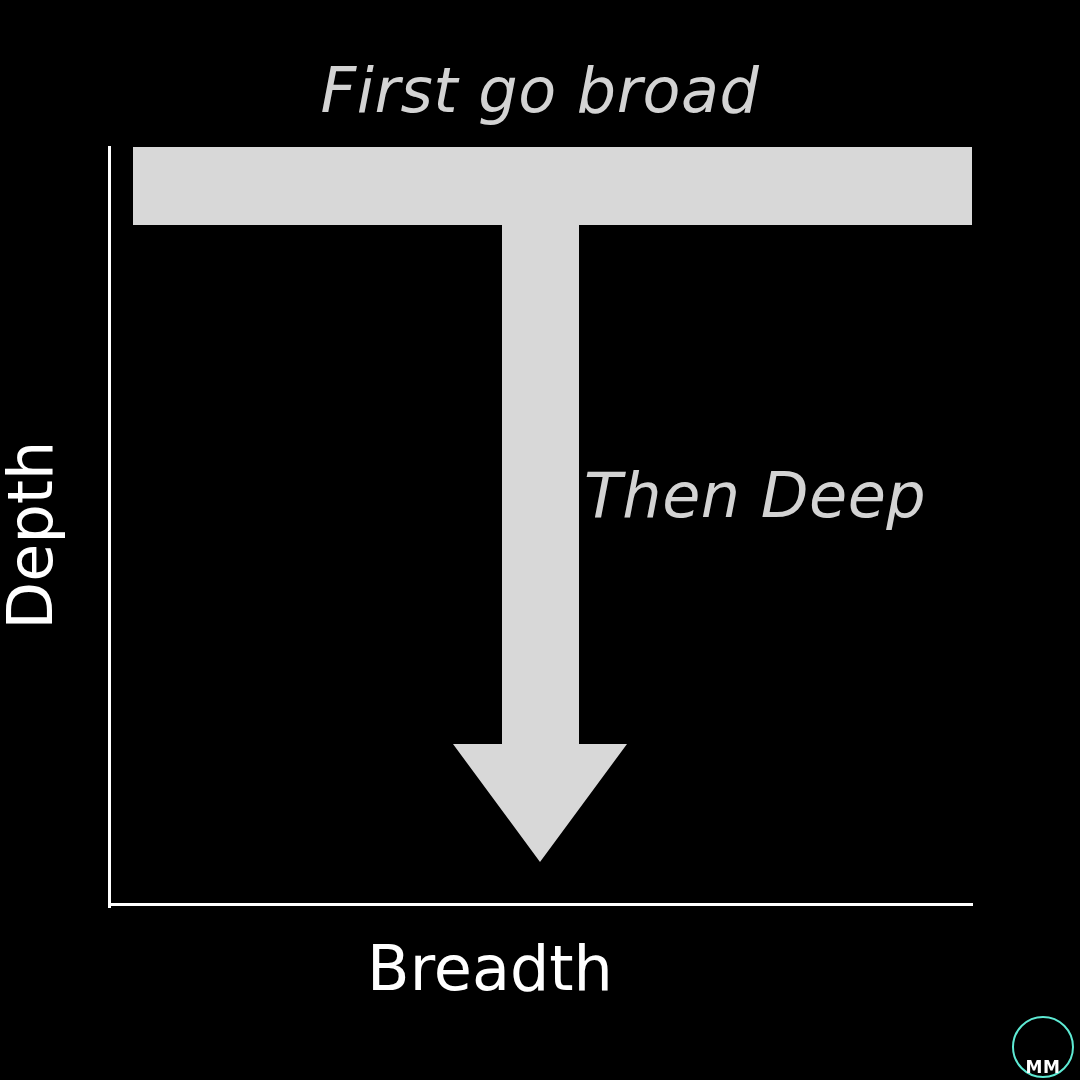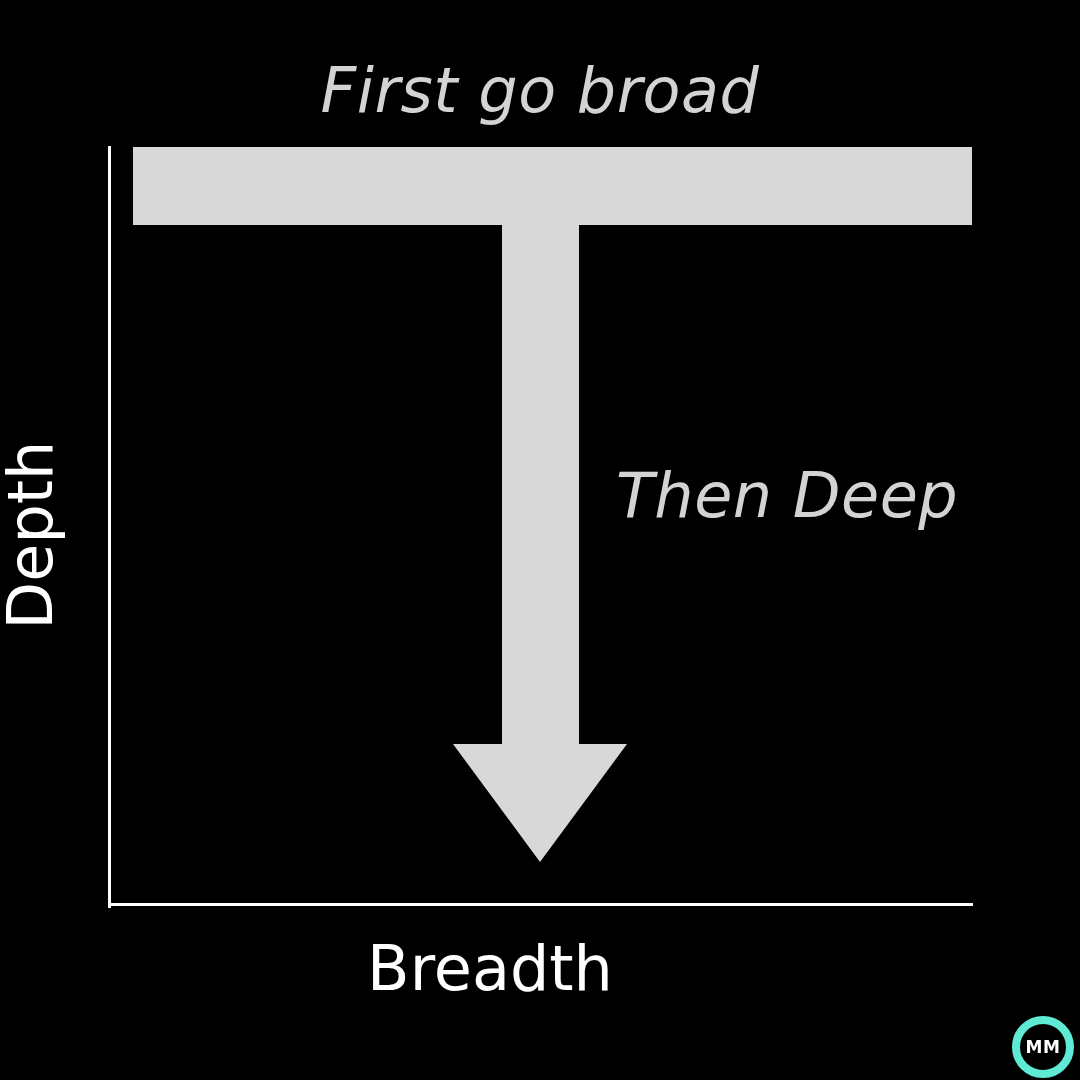--- a/index.html
+++ b/index.html
@@ -55,21 +55,21 @@
     top: 60px;
     width: 1080px;
     text-align: center;
     font-size: 62px;
     font-style: italic;
     font-weight: 400;
     color: #d3d3d3;
     letter-spacing: 0.5px;
   }
   .title-deep {
-    left: 616px;
+    left: 584px;
     top: 465px;
     font-size: 62px;
     font-style: italic;
     font-weight: 400;
     color: #d3d3d3;
     letter-spacing: 0.5px;
   }
   .axis-label-y {
     left: 0px;
     top: 430px;
@@ -91,24 +91,24 @@
     color: #ffffff;
   }
 
   
   .badge {
     position: absolute;
     left: 1012px;
     top: 1016px;
     width: 62px;
     height: 62px;
-    border: 8px solid #5eead4;
+    border: 2px solid #5eead4;
     border-radius: 50%;
     display: flex;
-    align-items: center;
+    align-items: flex-end;
     justify-content: center;
     box-sizing: border-box;
   }
   .badge-text {
     font-size: 17px;
     font-weight: 700;
     color: #ffffff;
     letter-spacing: 0.5px;
     line-height: 1;
   }

